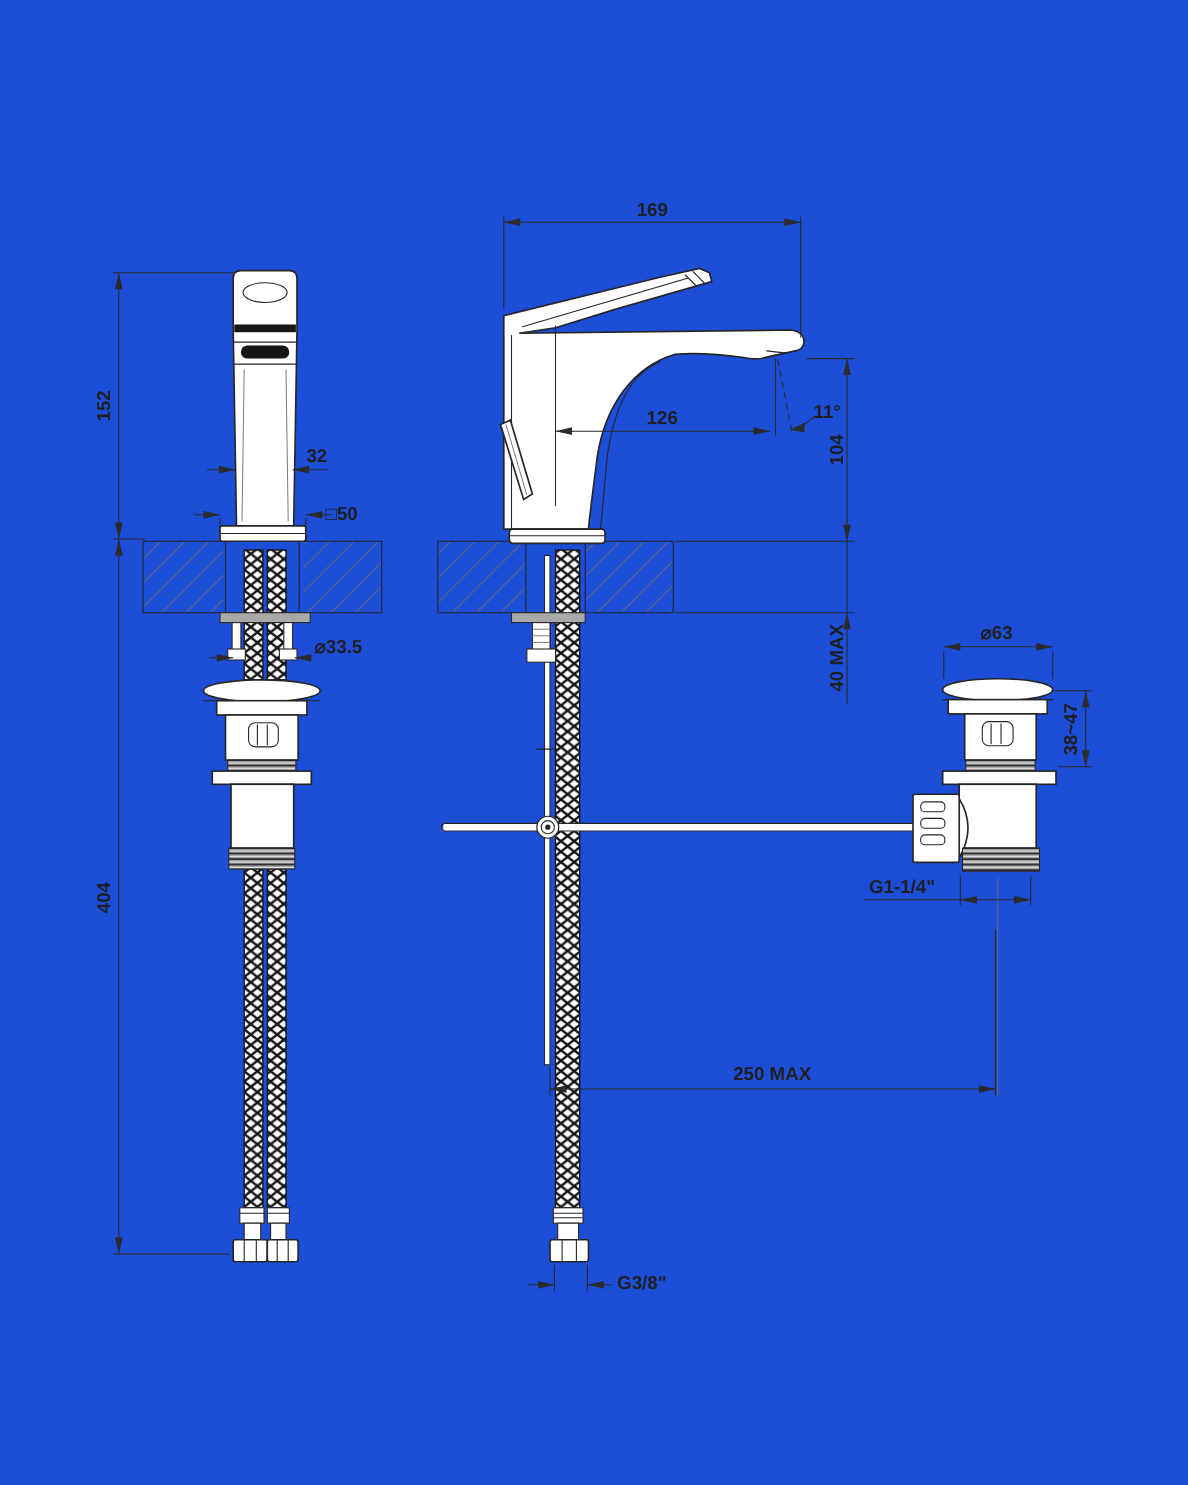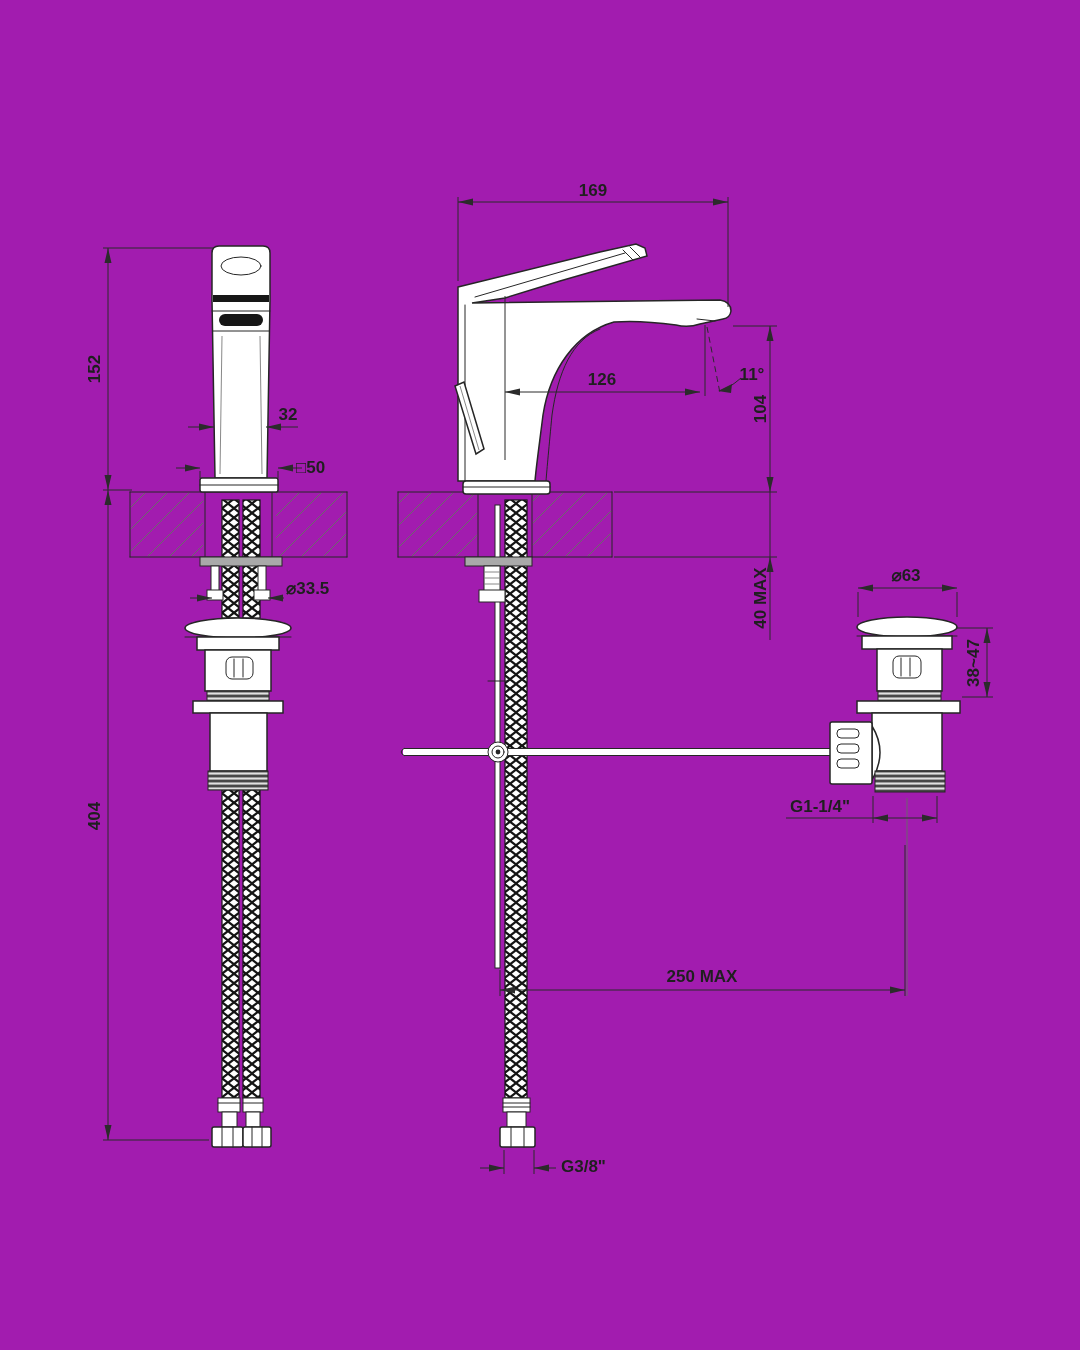--- a/index.html
+++ b/index.html
@@ -1,16 +1,16 @@
 <!DOCTYPE html>
 <html><head>
 <meta charset="utf-8">
 <style>
   html,body{margin:0;padding:0;background:#fff;}
-  #stage{position:relative;width:1080px;height:1350px;background:#a21caf;overflow:hidden;
+  #stage{position:relative;width:1080px;height:1350px;background:#1d4ed8;overflow:hidden;
          font-family:"Liberation Sans", sans-serif;}
   svg{position:absolute;left:0;top:0;}
   .lnt{stroke:#262626;stroke-width:1;fill:none;stroke-linecap:round;}
   .lnf{stroke:#7a7a7a;stroke-width:0.9;fill:none;}
   .wht{fill:#ffffff;stroke:#262626;stroke-width:1.5;}
   .whtt{fill:#ffffff;stroke:#262626;stroke-width:1;}
   .dk{fill:#161616;stroke:none;}
   .gry{fill:#a9a9a9;stroke:#262626;stroke-width:1;}
   .dim{stroke:#2b2b2b;stroke-width:1;fill:none;}
   .dimd{stroke:#2b2b2b;stroke-width:1;fill:none;stroke-dasharray:6 4;}

